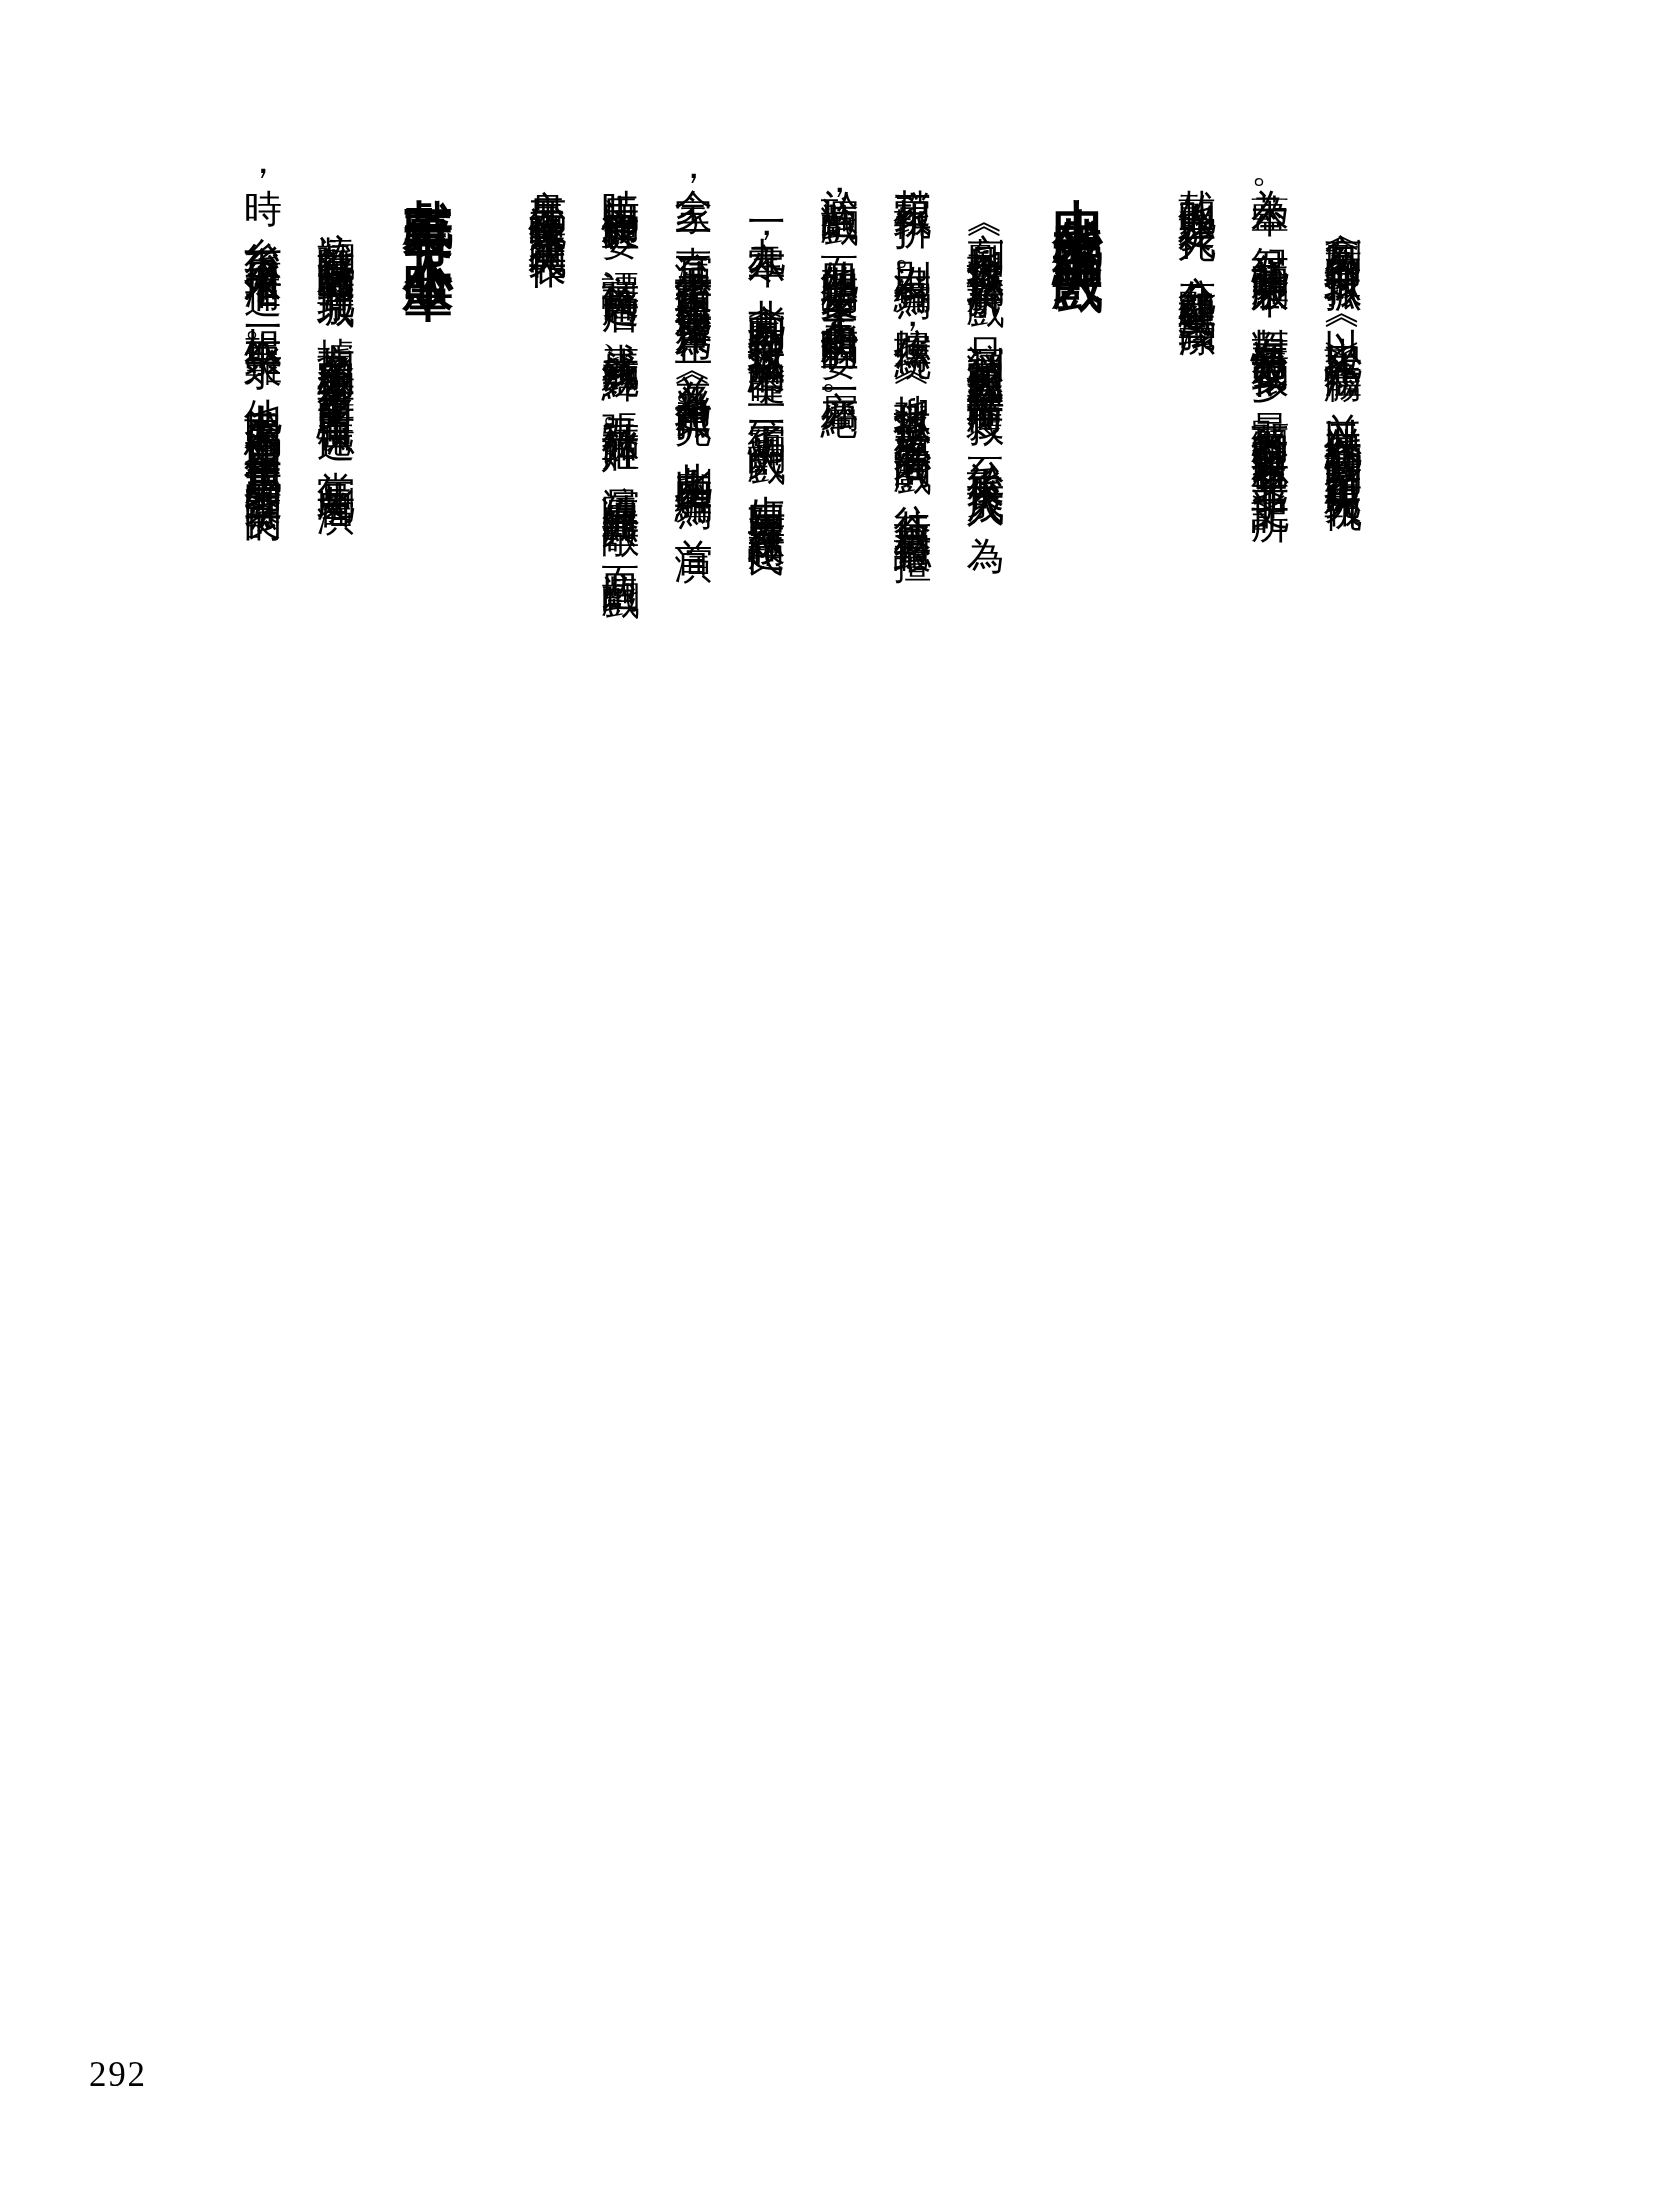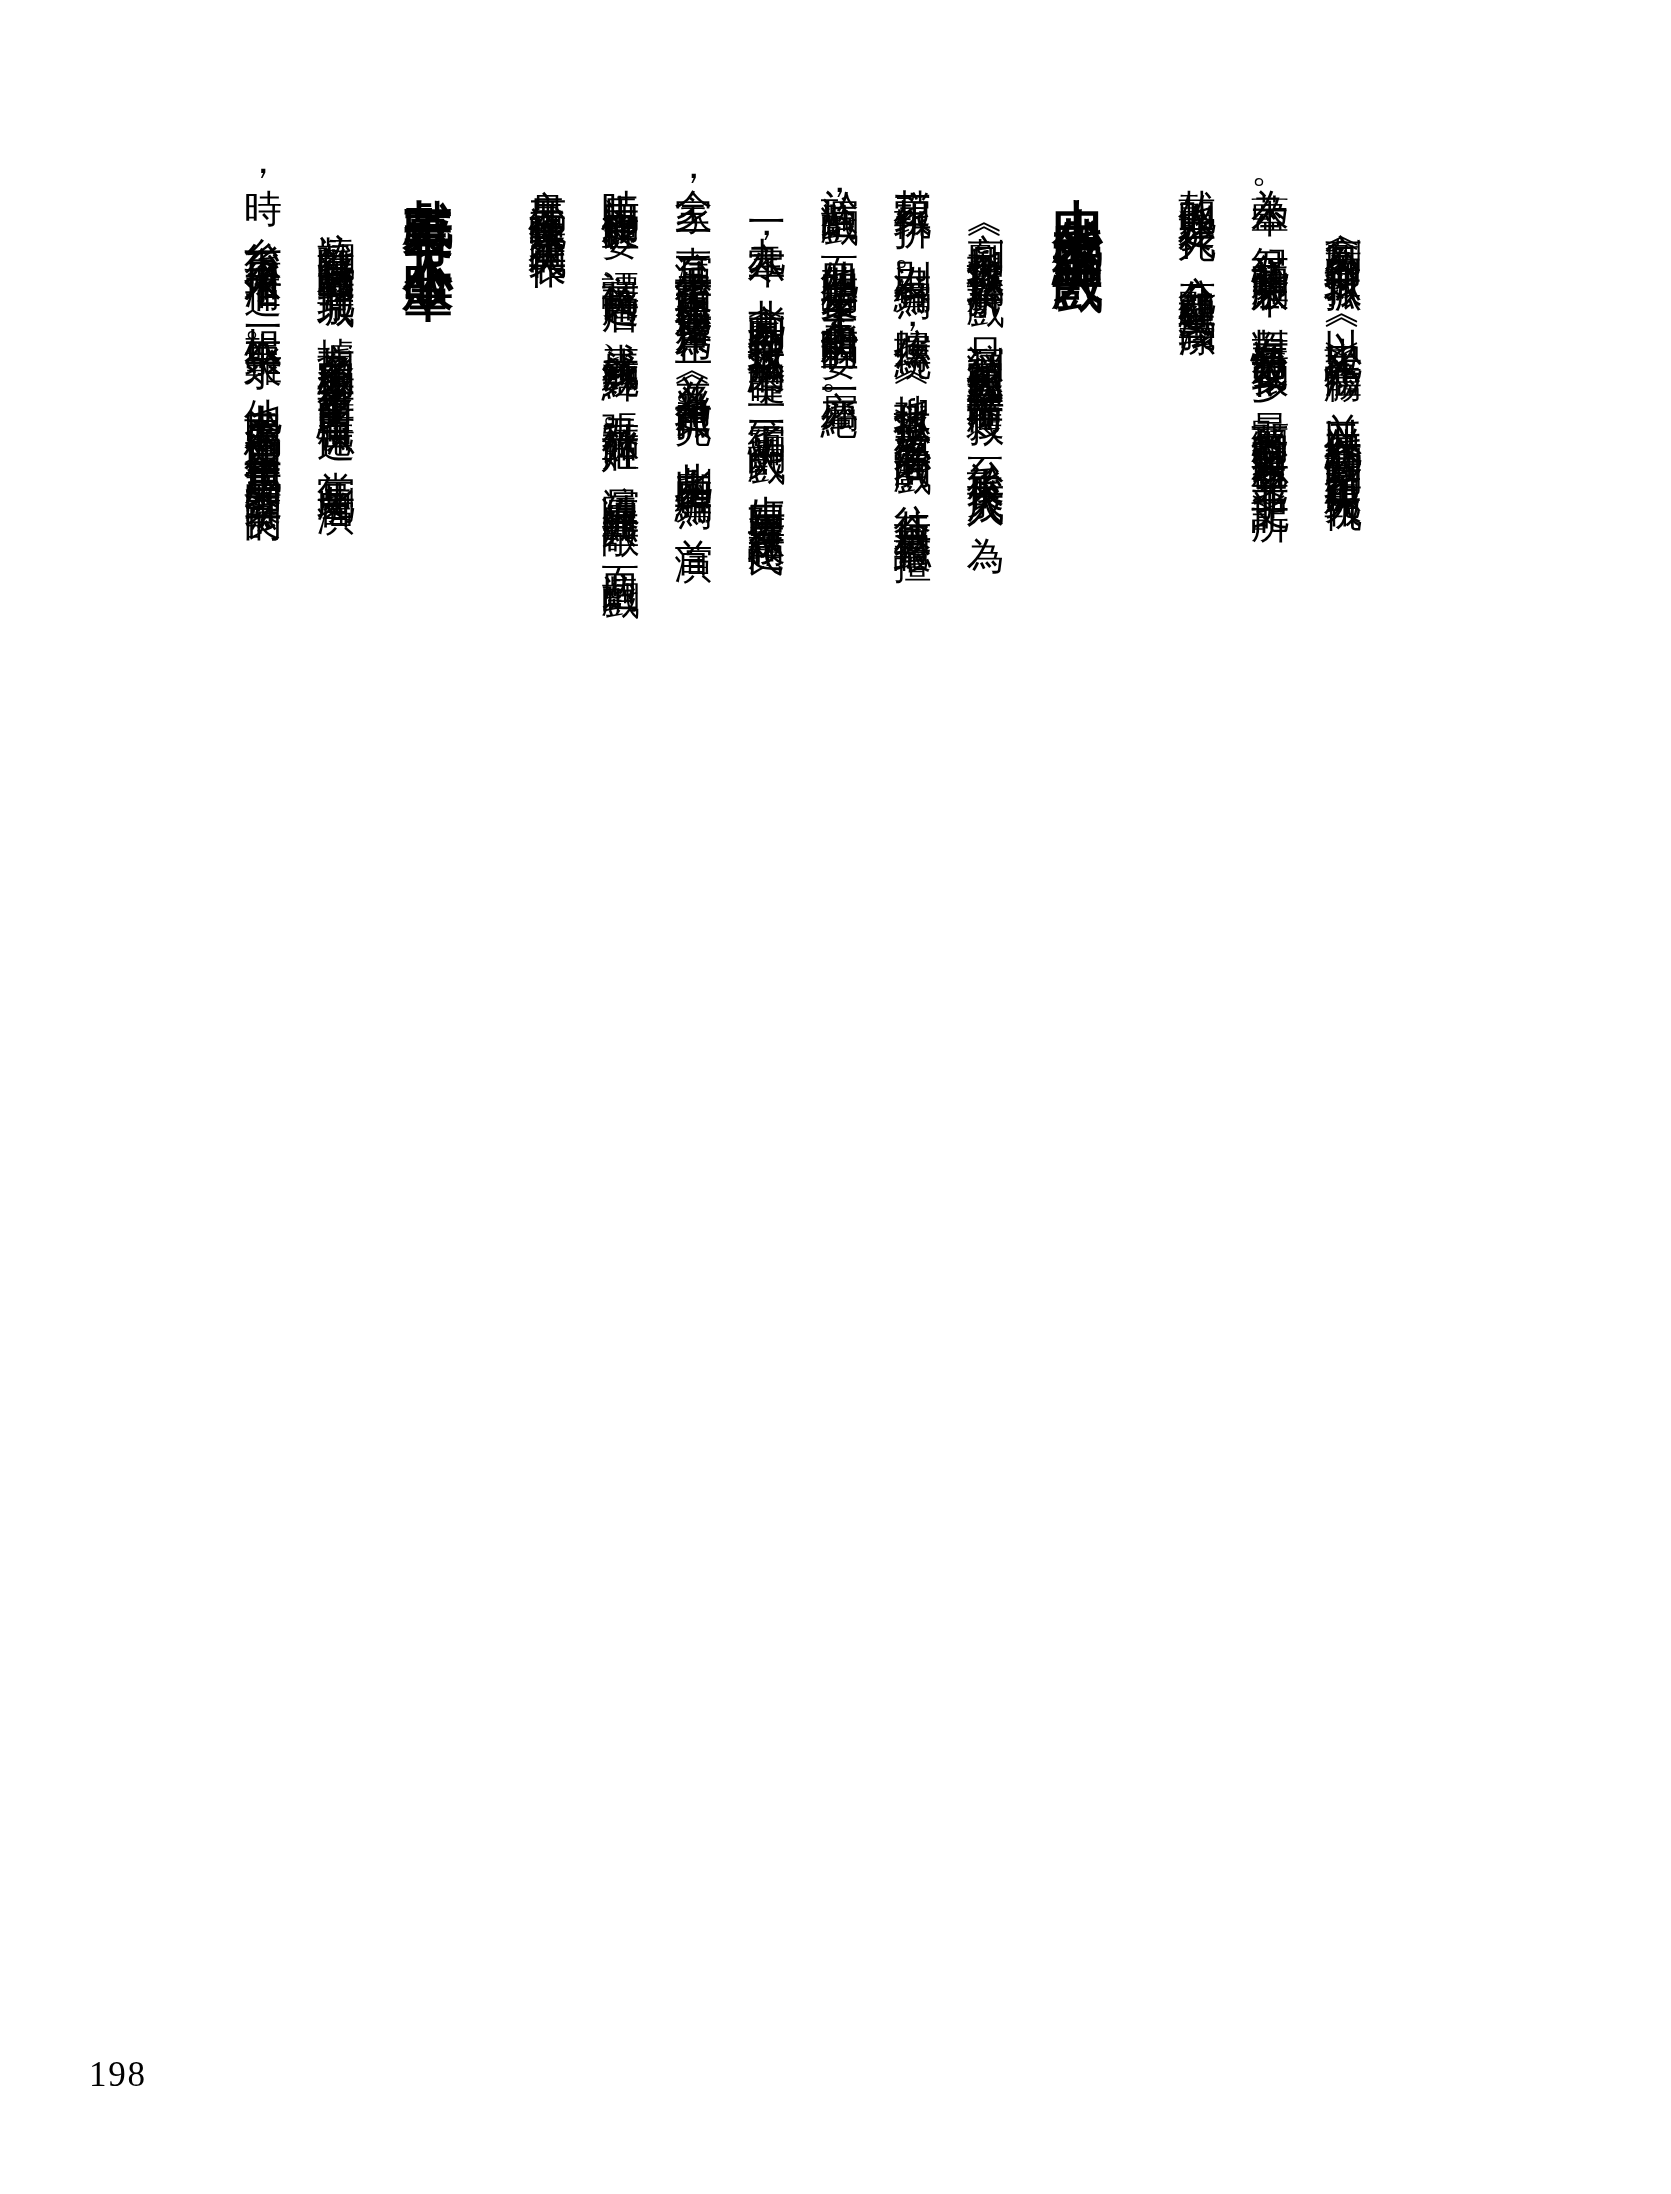--- a/index.html
+++ b/index.html
@@ -71,15 +71,15 @@
         <div class="line">全家，一直演至二十年後趙氏孤兒擒殺屠岸賈為止，並名為《趙氏孤兒》。此劇由王雁編寫，首演</div>
         <div class="line">時由馬連良飾程嬰、譚富英飾趙盾、裘盛戎飾魏絳、張君秋飾莊姬。演員陣容無與匹敵，而這齣戲</div>
         <div class="line">亦是馬連良晚年舞台上的代表作。</div>
       </div>
     <h2 class="heading">戲裏有一大一小敗筆</h2>
     <div class="para">
         <div class="line">　這齣戲首演時哄動整個北京城。據京胡名家楊柳青十多年前向筆者親自憶述：當年此劇首演</div>
         <div class="line">時，台後台下擠得水泄不通，根本一票難求。他由於忝為馬連良自四十年代起專用的琴師李慕良的</div>
       </div>
   </div>
-  <div class="page-number">198</div>
+  <div class="page-number">292</div>
 </div>
 
 
 </body></html>

